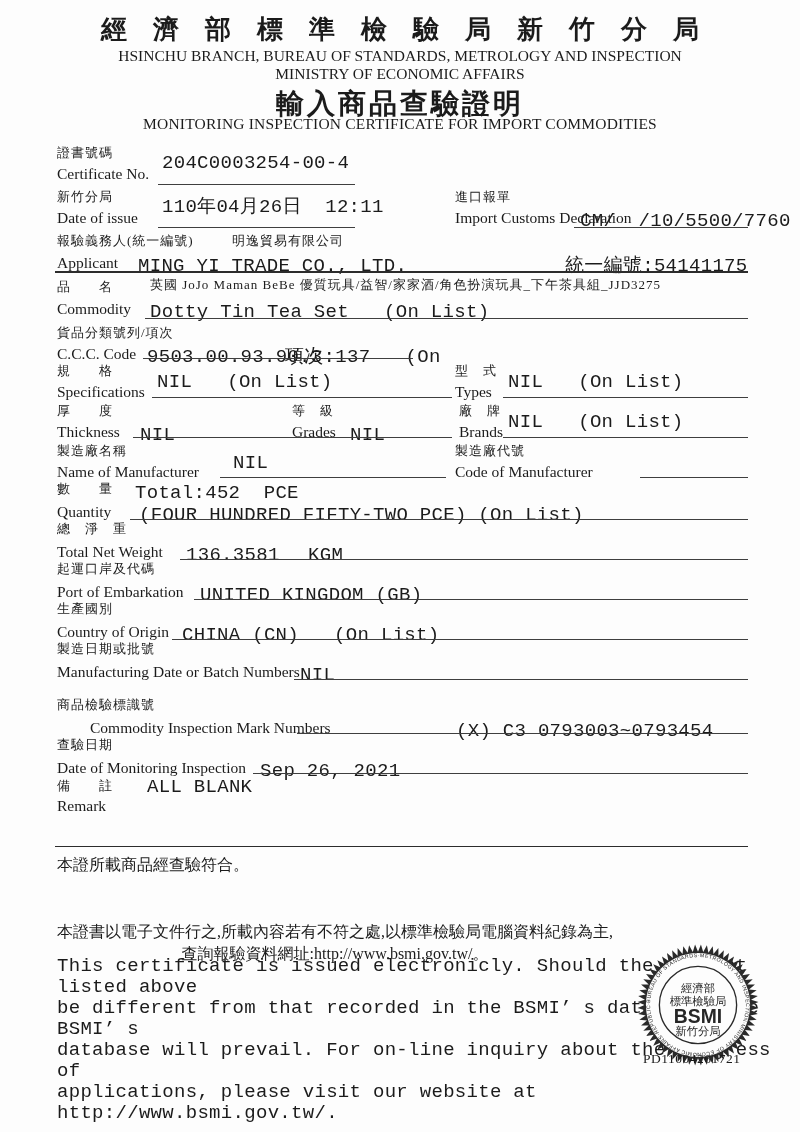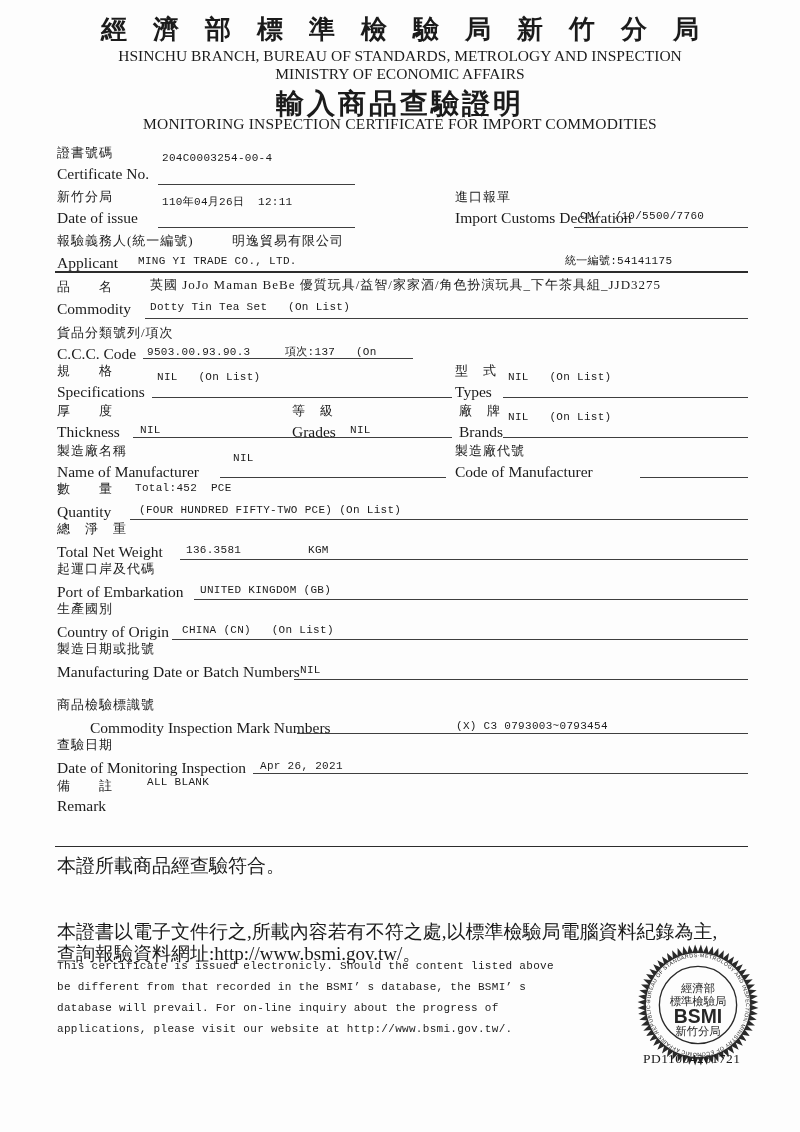--- a/index.html
+++ b/index.html
@@ -3,24 +3,24 @@
 <meta charset="utf-8">
 <style>
   html,body{margin:0;padding:0;background:#ffffff;}
   .page{
     position:relative;width:800px;height:1132px;overflow:hidden;
     background:#fdfdfd;color:#1b1b1b;
     font-family:"Liberation Serif","DejaVu Serif",serif;
   }
   .abs{position:absolute;white-space:pre;line-height:1.2;}
   .center{left:0;right:0;text-align:center;}
-  .zh{font-size:19px;}
+  .zh{font-size:16px;text-align:center;}
   .zhs{font-size:13px;letter-spacing:1px;}
   .en{font-size:15.5px;}
-  .val{font-family:"Liberation Mono","DejaVu Sans Mono",monospace;font-size:11px;letter-spacing:0.3px;}
+  .val{font-family:"Liberation Mono","DejaVu Sans Mono",monospace;font-size:19px;letter-spacing:0.3px;}
   .org-zh{font-size:26px;font-weight:600;}
   .doc-zh{font-size:28px;font-weight:600;letter-spacing:3px;}
   .doc-en{font-size:15.5px;letter-spacing:0.2px;}
   .rule{position:absolute;height:1px;background:#3f3f3f;}
   .rule2{position:absolute;height:2px;background:#2c2c2c;}
   .pre{white-space:pre-line;}
   .lh22{line-height:22px;}
   .lh21{line-height:21px;}
   .pd{font-size:13.5px;letter-spacing:0.5px;}
   svg text{fill:#262626;}
@@ -131,21 +131,21 @@
   <div class="abs val" style="left:300px;top:664px;">NIL</div>
   <div class="rule" style="left:294px;top:679px;width:454px;"></div>
 
   <div class="abs zhs" style="left:57px;top:697px;">商品檢驗標識號</div>
   <div class="abs en" style="left:57px;top:719px;margin-left:33px;">Commodity Inspection Mark Numbers</div>
   <div class="abs val" style="left:456px;top:720px;">(X) C3 0793003~0793454</div>
   <div class="rule" style="left:297px;top:733px;width:451px;"></div>
 
   <div class="abs zhs" style="left:57px;top:737px;">查驗日期</div>
   <div class="abs en" style="left:57px;top:759px;">Date of Monitoring Inspection</div>
-  <div class="abs val" style="left:260px;top:760px;">Apr 26, 2021</div>
+  <div class="abs val" style="left:260px;top:760px;">Sep 26, 2021</div>
   <div class="rule" style="left:253px;top:773px;width:495px;"></div>
 
   <div class="abs zhs" style="left:57px;top:778px;">備　　註</div>
   <div class="abs val" style="left:147px;top:776px;">ALL BLANK</div>
   <div class="abs en" style="left:57px;top:797px;">Remark</div>
 
   <div class="rule2" style="left:55px;top:846px;width:693px;height:1px;"></div>
 
   <div class="abs zh" style="left:57px;top:855px;">本證所載商品經查驗符合。</div>
 

